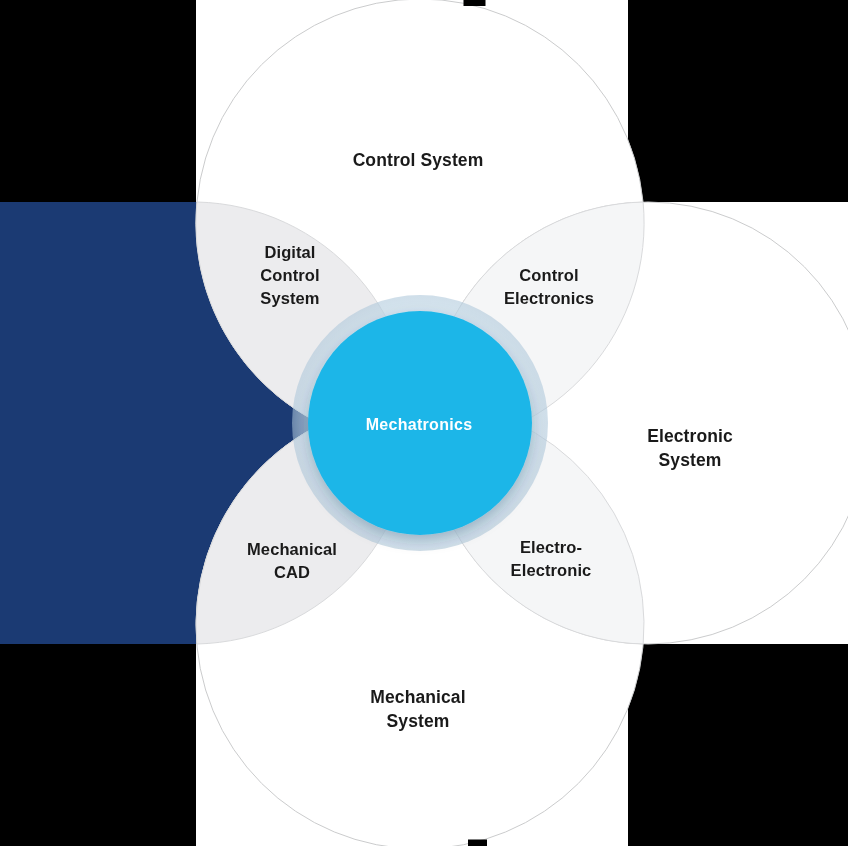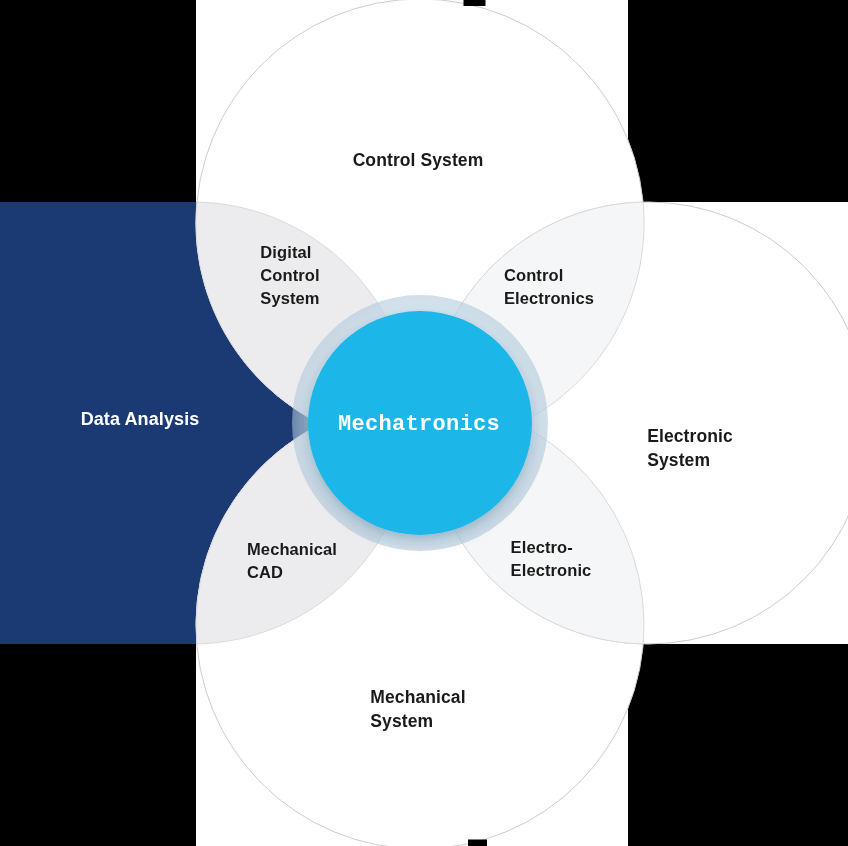--- a/index.html
+++ b/index.html
@@ -29,31 +29,32 @@
   .navy-rect{fill:var(--navy);}
   .big-circle{fill:var(--circle-fill);stroke:var(--circle-stroke);stroke-width:1;}
   .petal{stroke:var(--petal-stroke);stroke-width:1;}
   .petal.left{fill:var(--petal-left);}
   .petal.right{fill:var(--petal-right);}
   .center-circle{fill:var(--cyan);}
   .notch{fill:var(--bg);}
   .label{
     position:absolute;
     transform:translate(-50%,-50%);
+    text-align:center;
     white-space:pre-line;
     font-weight:bold;
     color:var(--ink);
     line-height:1.38;
     letter-spacing:.1px;
     user-select:none;
   }
   .label.outer{font-size:17.5px;}
   .label.petal-label{font-size:16.5px;}
   .label.light{color:var(--ink-light);}
-  .label.hub{font-size:22px;letter-spacing:.3px;font-family:Liberation Mono, monospace;}
+  .label.hub{font-size:16px;letter-spacing:.3px;}
 </style>
 </head>
 <body>
 
 <div id="stage">
 
   <svg id="venn-svg" width="848" height="846" viewBox="0 0 848 846">
     <defs>
       <radialGradient id="haloGrad" cx="50%" cy="50%" r="50%">
         <stop offset="0%" style="stop-color:var(--halo-inner)" stop-opacity="0"></stop>
@@ -88,21 +89,20 @@
   </svg>
 
   <div class="label outer" style="left:418px;top:160px;">Control System</div>
 
   <div class="label outer" style="left:690px;top:436px;margin-top:12px;">Electronic
 System</div>
 
   <div class="label outer" style="left:418px;top:709px;">Mechanical
 System</div>
 
-  <div class="label outer light" style="left:140px;top:419px;font-size:18px;">Data Analysis</div>
 
   <div class="label petal-label" style="left:290px;top:275px;">Digital
 Control
 System</div>
 
   <div class="label petal-label" style="left:549px;top:287px;">Control
 Electronics</div>
 
   <div class="label petal-label" style="left:292px;top:561px;">Mechanical
 CAD</div>

